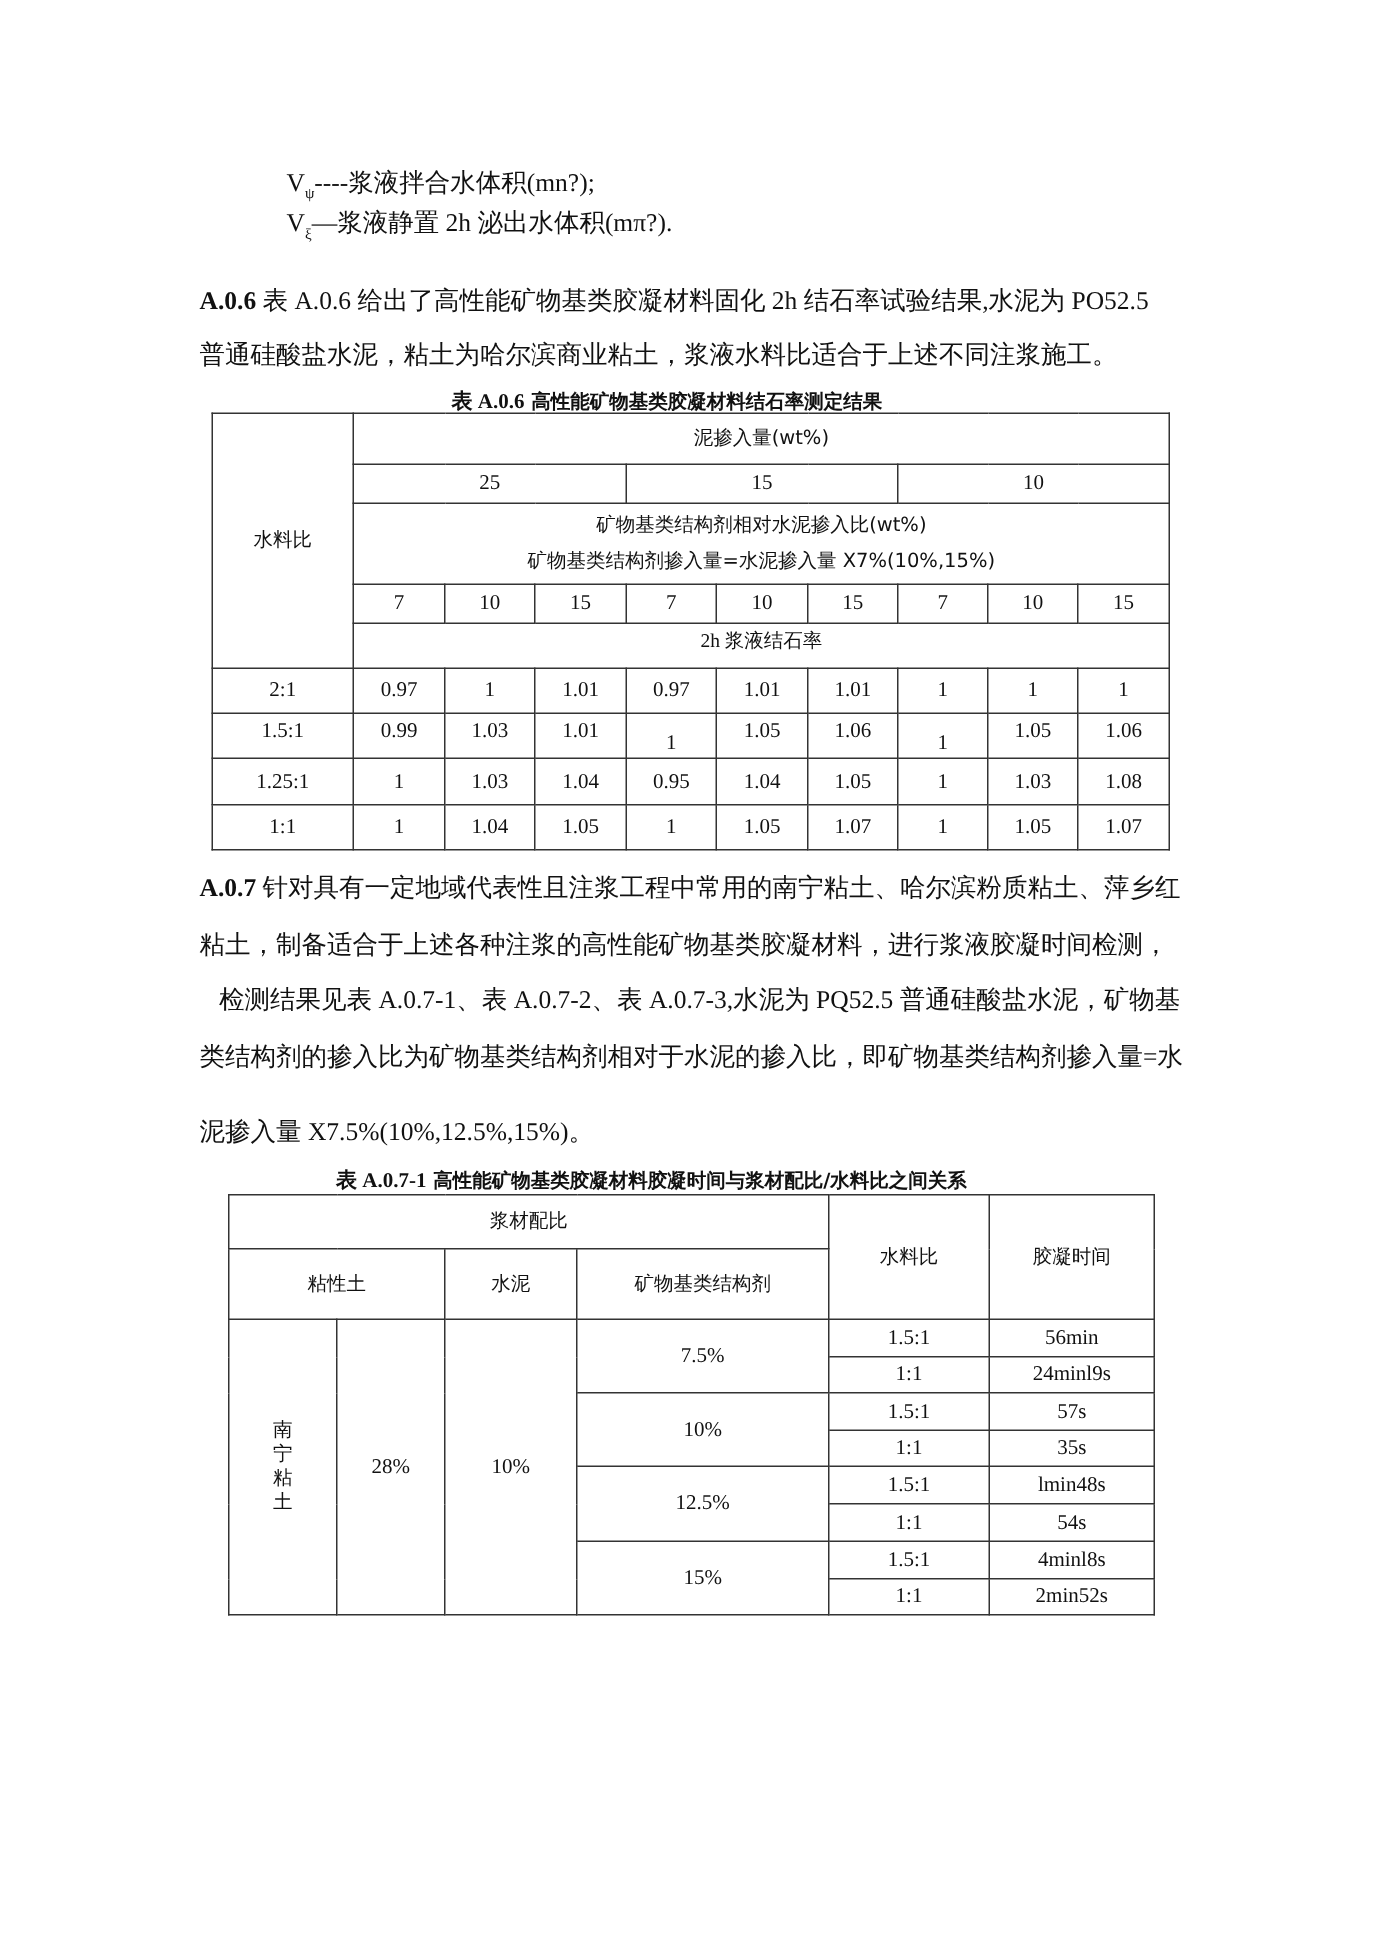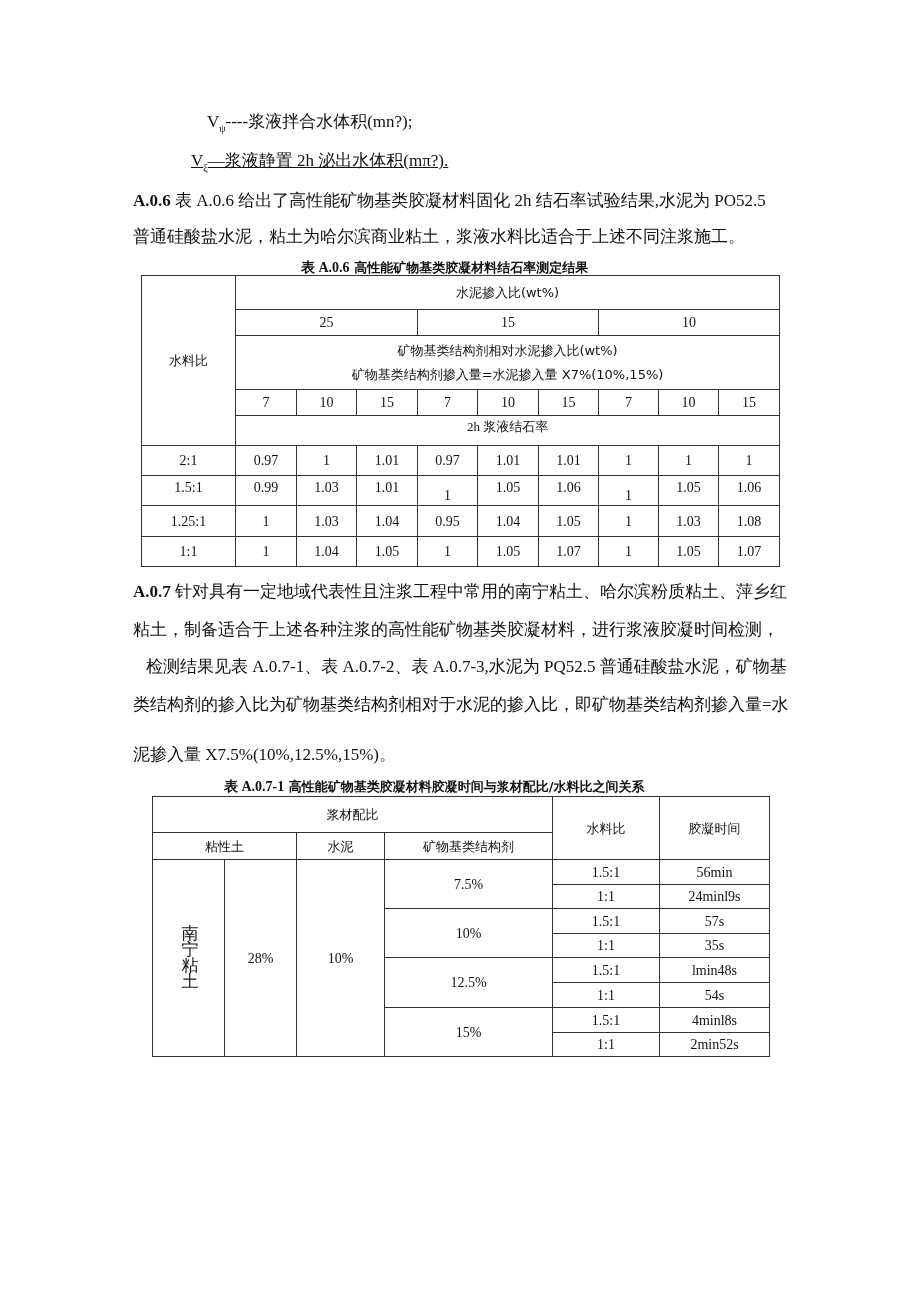--- a/index.html
+++ b/index.html
@@ -7,29 +7,29 @@
          font-family:"Liberation Serif","DejaVu Serif",serif; color:#111; }
   .line { position:absolute; white-space:nowrap; font-size:17px; line-height:22px; }
   .sub { font-size:10px; vertical-align:-5px; }
   .bold { font-weight:bold; }
   .caption { position:absolute; font-size:13px; white-space:nowrap; font-family:"DejaVu Sans","Liberation Sans",sans-serif; font-weight:bold; }
   .caption .num { font-family:"Liberation Serif",serif; font-size:14px; }
   table { position:absolute; border-collapse:collapse; table-layout:fixed; }
   td { border:1px solid #333; text-align:center; vertical-align:middle; padding:0;
        font-size:14px; line-height:17px; }
   td.cj { font-family:"DejaVu Sans","Liberation Sans",sans-serif; font-size:13px; }
-  .vert { display:inline-block; width:14px; line-height:16px; white-space:normal; word-break:break-all; font-family:Liberation Sans, sans-serif; font-size:17px; }
+  .vert { display:inline-block; width:14px; line-height:16px; white-space:normal; word-break:break-all; font-family:Liberation Mono, monospace; font-size:13px; }
 </style>
 </head>
 <body>
 
-<div class="line" style="left:191px; top:111px;margin-left:16px;">
+<div class="line" style="left:191px; top:111px;">
   <span>V</span><span class="sub">ψ</span><span>----浆液拌合水体积(mn?);</span>
 </div>
-<div class="line" style="left:191px; top:150px;text-decoration:underline;">
+<div class="line" style="left:191px; top:138px;">
   <span>V</span><span class="sub">ξ</span><span>—浆液静置 2h 泌出水体积(mπ?).</span>
 </div>
 
 <div class="line" style="left:133px; top:190px;text-align:right;">
   <span class="bold">A.0.6</span>
   <span>表 A.0.6 给出了高性能矿物基类胶凝材料固化 2h 结石率试验结果,水泥为 PO52.5</span>
 </div>
 <div class="line" style="left:133px; top:226px;">普通硅酸盐水泥，粘土为哈尔滨商业粘土，浆液水料比适合于上述不同注浆施工。</div>
 
 <div class="caption" style="left:301px; top:259px;">
@@ -46,21 +46,21 @@
     <col style="width:60px">
       <col style="width:61px">
       <col style="width:60px">
     <col style="width:60px">
       <col style="width:60px">
       <col style="width:61px">
   </colgroup>
   <tbody>
       <tr style="height:34px">
     <td rowspan="5" class="cj">水料比</td>
-    <td colspan="9" class="cj">水泥掺入比(wt%)</td>
+    <td colspan="9" class="cj">泥掺入量(wt%)</td>
   </tr>
   <tr style="height:26px">
     <td colspan="3">25</td>
     <td colspan="3">15</td>
     <td colspan="3">10</td>
   </tr>
   <tr style="height:54px">
     <td colspan="9" class="cj" style="line-height:24px;">
       <div>矿物基类结构剂相对水泥掺入比(wt%)</div>
       <div>矿物基类结构剂掺入量=水泥掺入量 X7%(10%,15%)</div>
@@ -153,21 +153,21 @@
     <col style="width:168px">
       <col style="width:107px">
       <col style="width:110px">
   </colgroup>
   <tbody>
       <tr style="height:36px">
     <td colspan="4" class="cj">浆材配比</td>
     <td rowspan="2" class="cj">水料比</td>
     <td rowspan="2" class="cj">胶凝时间</td>
   </tr>
-  <tr style="height:27px">
+  <tr style="height:47px">
     <td colspan="2" class="cj">粘性土</td>
     <td class="cj">水泥</td>
     <td class="cj">矿物基类结构剂</td>
   </tr>
   <tr style="height:25px">
     <td rowspan="8"><span class="vert">南宁粘土</span></td>
     <td rowspan="8">28%</td>
     <td rowspan="8">10%</td>
     <td rowspan="2">7.5%</td>
     <td>1.5:1</td>

